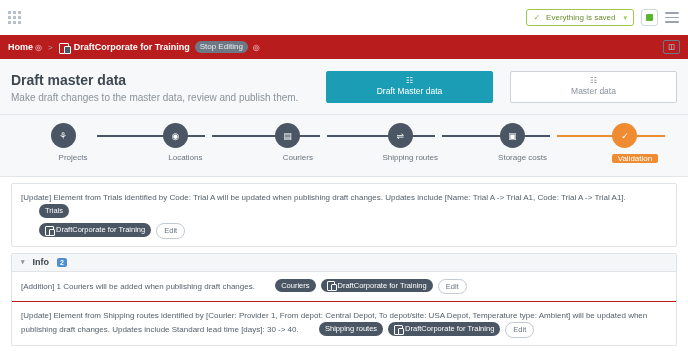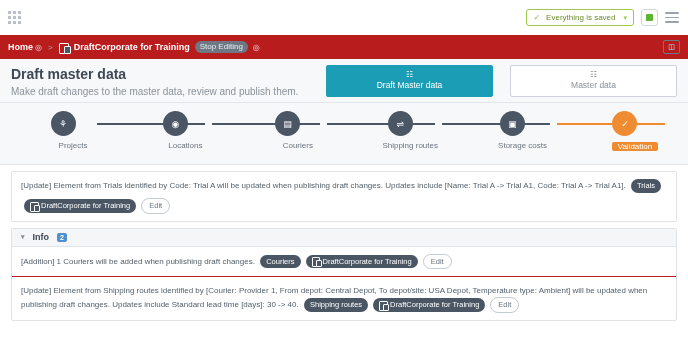--- a/index.html
+++ b/index.html
@@ -96,21 +96,21 @@
   .bc-right {
     margin-left: auto;
     width: 17px; height: 14px; border: 1px solid #6d7884; border-radius: 2px;
     display:flex; align-items:center; justify-content:center;
   }
   .bc-right span { font-size: 7px; color: #aab3bd; }
 
   
   .page-header {
     background: #f7f8f9; border-bottom: 1px solid #e3e6e9;
-    height: 44px; display: flex; align-items: center;
+    height: 56px; display: flex; align-items: center;
     padding: 0 11px;
   }
   .ph-left { flex: 1; }
   .ph-title { font-size: 14px; font-weight: bold; color: #3d4852; line-height: 18px;}
   .ph-sub { font-size: 10px; color: #8a929b; margin-top: 3px; }
   .ph-tabs { display: flex; gap: 17px; }
   .tab {
     width: 167px; height: 32px; border-radius: 2px;
     display: flex; flex-direction: column; align-items: center; justify-content: center;
     font-size: 8.5px; line-height: 1;
@@ -158,21 +158,21 @@
   .count-badge {
     font-size: 7px; color: #fff; padding: 1px 3px; border-radius: 2px; line-height: 1;
     min-width: 9px; text-align: center;
   }
   .count-badge.warn { background: #ef8c32; }
   .count-badge.info { background: #4f8fd0; }
 
   .msg-row { padding: 7px 9px; border-bottom: 1px solid #b91c1c; }
   .msg-row:last-child { border-bottom: none; }
   .msg-text { font-size: 8px; color: #55606b; line-height: 13px; }
-  .chips { display: inline-flex; align-items: center; gap: 5px; vertical-align: middle; margin-left: 3px; }
+  .chips { display: inline-flex; align-items: flex-start; gap: 5px; vertical-align: middle; margin-left: 18px; }
   .chip {
     display: inline-flex; align-items: center; gap: 3px;
     background: #4a5663; color: #ffffff;
     font-size: 7.5px; padding: 2px 6px; border-radius: 8px; line-height: 1.3;
     white-space: nowrap;
   }
   .chip-doc {
     width: 8px; height: 8px; position: relative; display: inline-block; flex:none;
   }
   .chip-doc::before {

